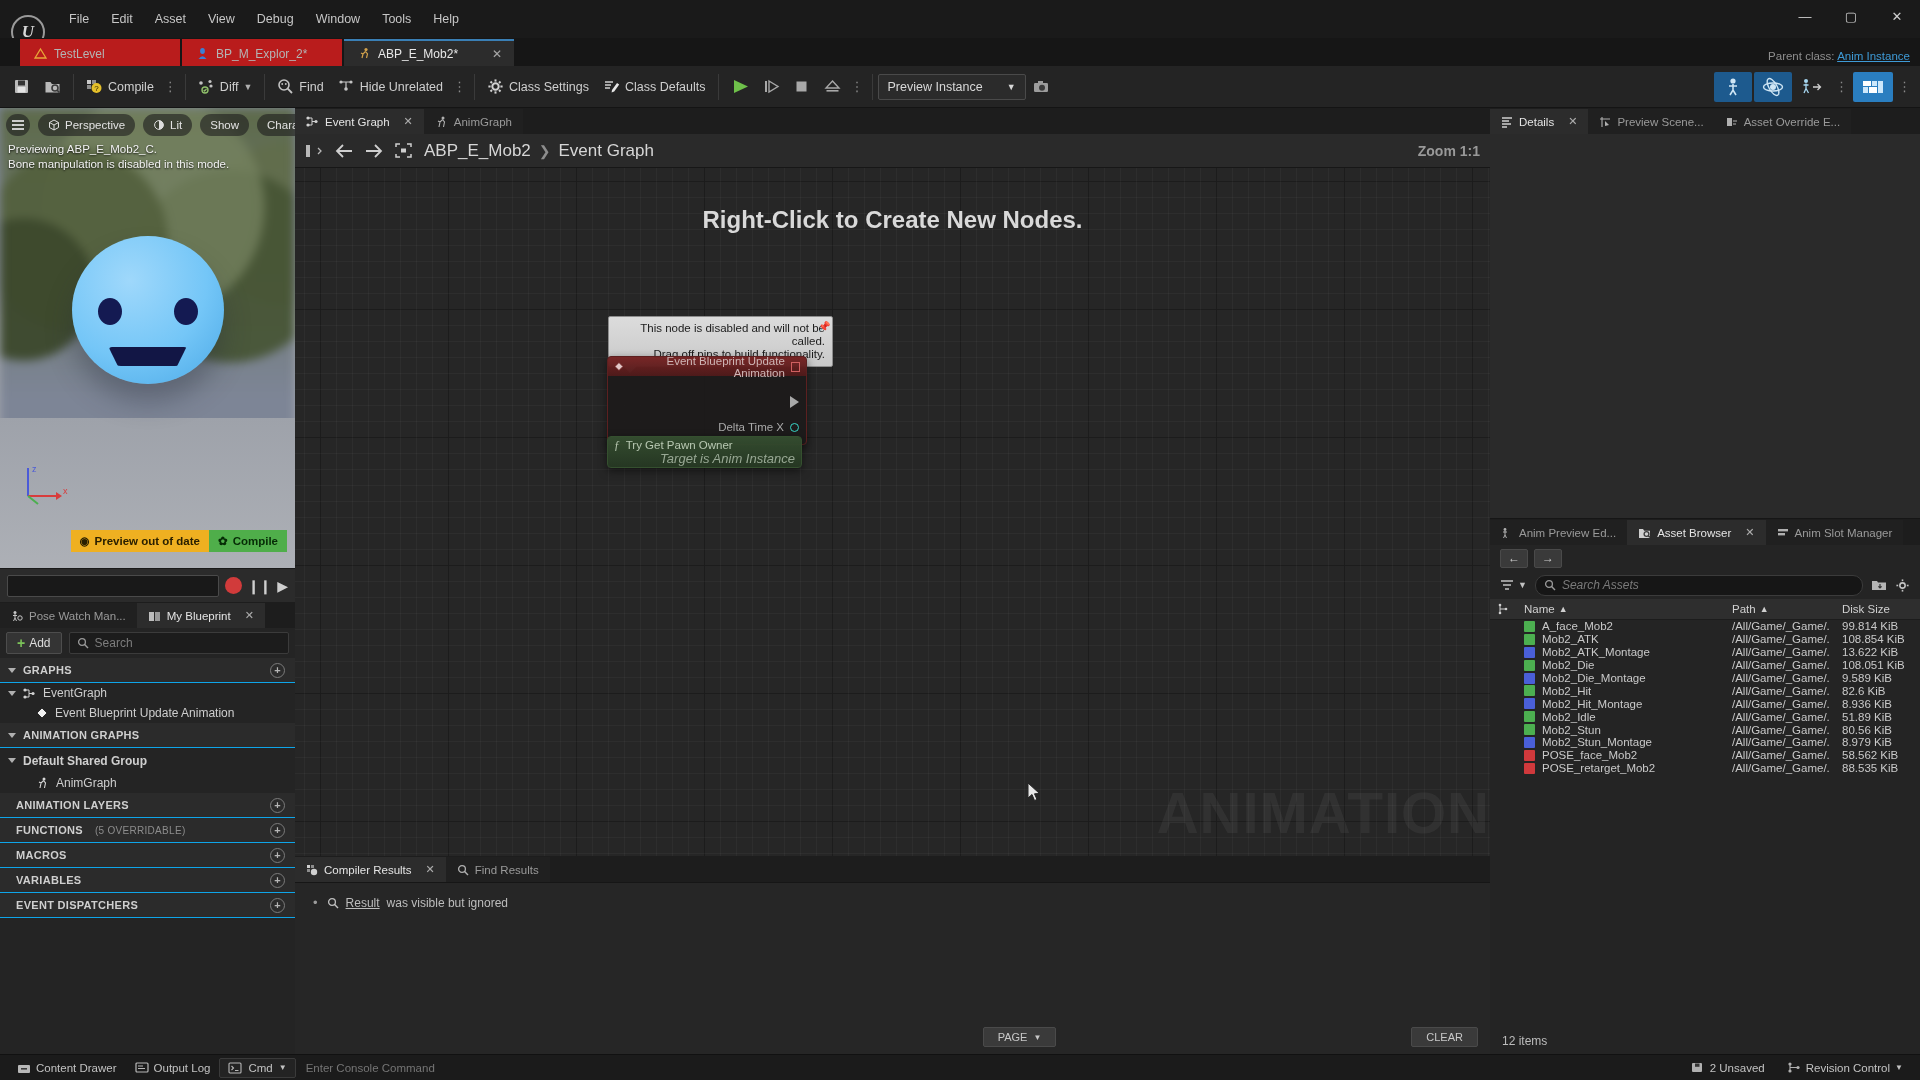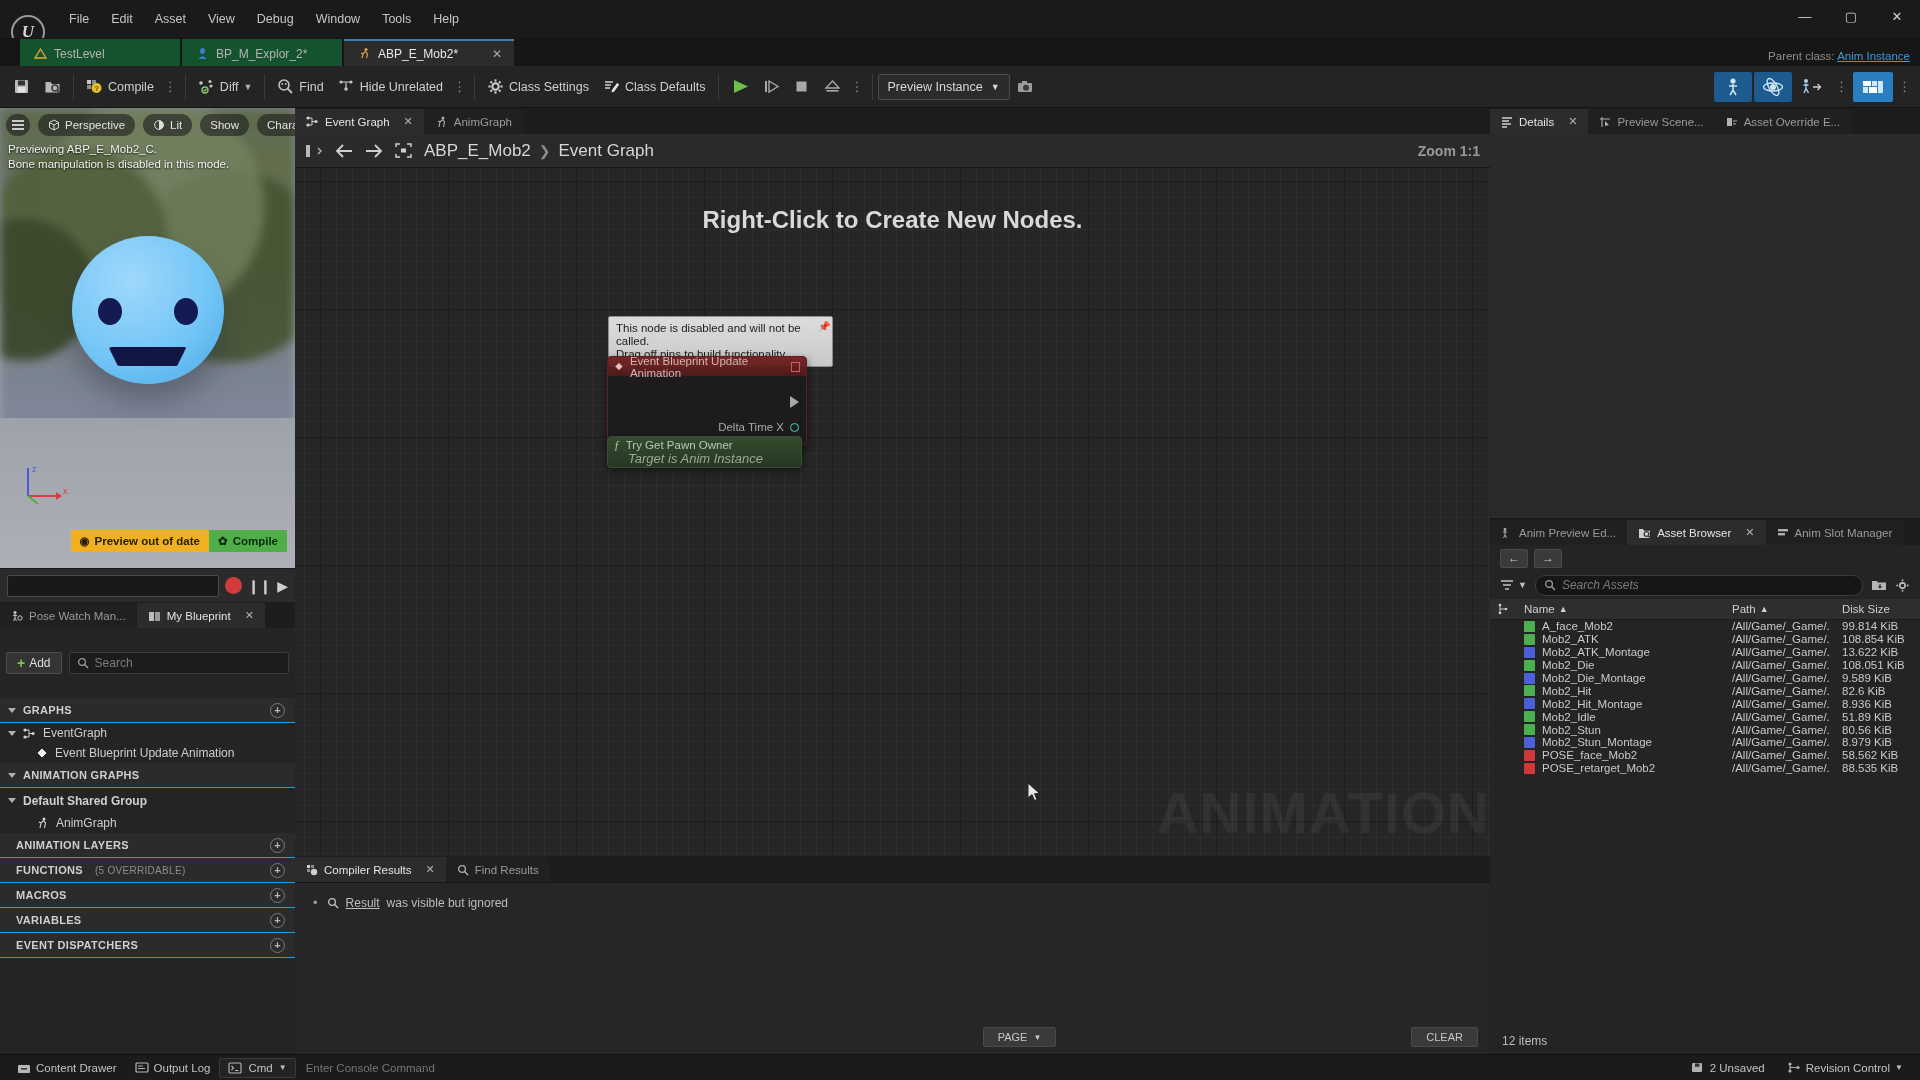--- a/index.html
+++ b/index.html
@@ -38,21 +38,21 @@
   }
 
   
   .tabstrip {
     height: 28px; background: #161616; display: flex; align-items: flex-end;
     position: relative; flex: 0 0 28px;
   }
   .asset-tab {
     height: 27px; display: flex; align-items: center; gap: 7px;
     padding: 0 12px 0 14px; font-size: 12px; color: #b4b4b4;
-    background: #14532d; margin-right: 2px; min-width: 160px;
+    background: #b91c1c; margin-right: 2px; min-width: 160px;
     border-top: 2px solid transparent;
   }
   .asset-tab.active { background: #2c2c2c; color: #e8e8e8; border-top-color: #3a7fb5; }
   .asset-tab .tabclose { margin-left: auto; font-size: 12px; opacity: .65; padding-left: 14px; }
   .tab-ico { width: 13px; height: 13px; display:inline-block; }
   .parentclass {
     position: absolute; right: 10px; bottom: 4px; font-size: 11.5px; color: #8e8e8e;
   }
   .parentclass a { color: #3e9ad6; text-decoration: underline; }
 
@@ -62,21 +62,21 @@
     gap: 0px; padding: 0 6px; border-bottom: 1px solid #141414; flex: 0 0 42px;
   }
   .tb-btn {
     display: flex; align-items: center; gap: 5px; height: 32px;
     padding: 0 7px; font-size: 12.5px; color: #cfcfcf; border-radius: 2px;
   }
   .tb-sep { width: 1px; height: 26px; background: #3a3a3a; margin: 0 5px; }
   .tb-dots { font-size: 13px; color: #8a8a8a; padding: 0 3px; letter-spacing: 0; }
   .icon-sq { width: 17px; height: 17px; display:inline-block; position: relative; }
   .tb-combo {
-    display: flex; align-items: center; gap: 8px; height: 26px;
+    display: flex; align-items: center; gap: 24px; height: 26px;
     padding: 0 9px; font-size: 12.5px; color: #d8d8d8;
     background: #2b2b2b; border: 1px solid #4a4a4a; border-radius: 2px;
   }
   .tb-right { margin-left: auto; display: flex; align-items: center; gap: 2px; }
   .tb-blue {
     background: #1d5a8e; border-radius: 2px; height: 30px; display:flex;
     align-items:center; padding: 0 8px; gap: 4px;
   }
 
   
@@ -154,21 +154,21 @@
     height: 34px; background: #2b2b2b; display: flex; align-items: center;
     gap: 6px; padding: 0 7px; flex: 0 0 34px; border-top: 1px solid #1a1a1a;
   }
   .tl-track {
     flex: 1; height: 22px; background: #191919; border: 1px solid #4a4a4a; border-radius: 2px;
   }
   .tl-rec { width: 17px; height: 17px; border-radius: 50%; background: #d13b3b; }
   .tl-ico { color:#cfcfcf; font-size: 14px; }
 
   
-  .mbp { flex: 1; display: flex; flex-direction: column; background: #242424; min-height:0;gap:20px;}
+  .mbp { flex: 1; display: flex; flex-direction: column; background: #242424; min-height:0;}
   .panel-tabs { height: 26px; display: flex; align-items: flex-end; background: #1d1d1d; flex:0 0 26px;}
   .ptab {
     height: 25px; display:flex; align-items:center; gap:6px; padding: 0 11px;
     font-size: 11.5px; color: #9a9a9a; background: #202020;
   }
   .ptab.active { background: #2c2c2c; color: #e4e4e4; }
   .ptab .x { margin-left: 8px; opacity:.7; font-size: 11px;}
   .mbp-tools { height: 30px; display:flex; align-items:center; gap:7px; padding: 3px 6px; flex:0 0 30px;}
   .addbtn {
     display:flex; align-items:center; gap:4px; height: 22px; padding: 0 10px;
@@ -192,21 +192,21 @@
     margin-left:auto; margin-right: 10px; width: 15px; height: 15px; border-radius:50%;
     border: 1px solid #7b7b7b; color:#b5b5b5; font-size: 11px; line-height: 13px; text-align:center;
   }
   .titem {
     height: 20px; display:flex; align-items:center; gap:7px; font-size: 12px; color: #cecece;
   }
   .caret { width: 0; height: 0; border-left: 4.5px solid transparent; border-right: 4.5px solid transparent;
            border-top: 5.5px solid #b0b0b0; display:inline-block; }
 
   
-  .center { flex: 1; display: flex; flex-direction: column; min-width: 0; background: #262626; }
+  .center { flex: 1; display: flex; flex-direction: column; min-width: 0; background: #262626; text-align: right; }
   .graph-tabs { height: 26px; display:flex; align-items:flex-end; background: #1d1d1d; flex:0 0 26px;}
   .graph-header {
     height: 34px; display: flex; align-items: center; gap: 12px; padding: 0 10px;
     background: #2a2a2a; border-bottom: 1px solid #171717; flex: 0 0 34px; position: relative;
   }
   .gh-ico { color: #b8b8b8; font-size: 15px; }
   .breadcrumb { display:flex; align-items:center; gap: 8px; font-size: 17px; color: #d6d6d6;}
   .breadcrumb .sep { color: #8d8d8d; font-size: 14px;}
   .zoomlbl { margin-left: auto; font-size: 14px; color: #999; font-weight: bold;}
   .graph-canvas {

